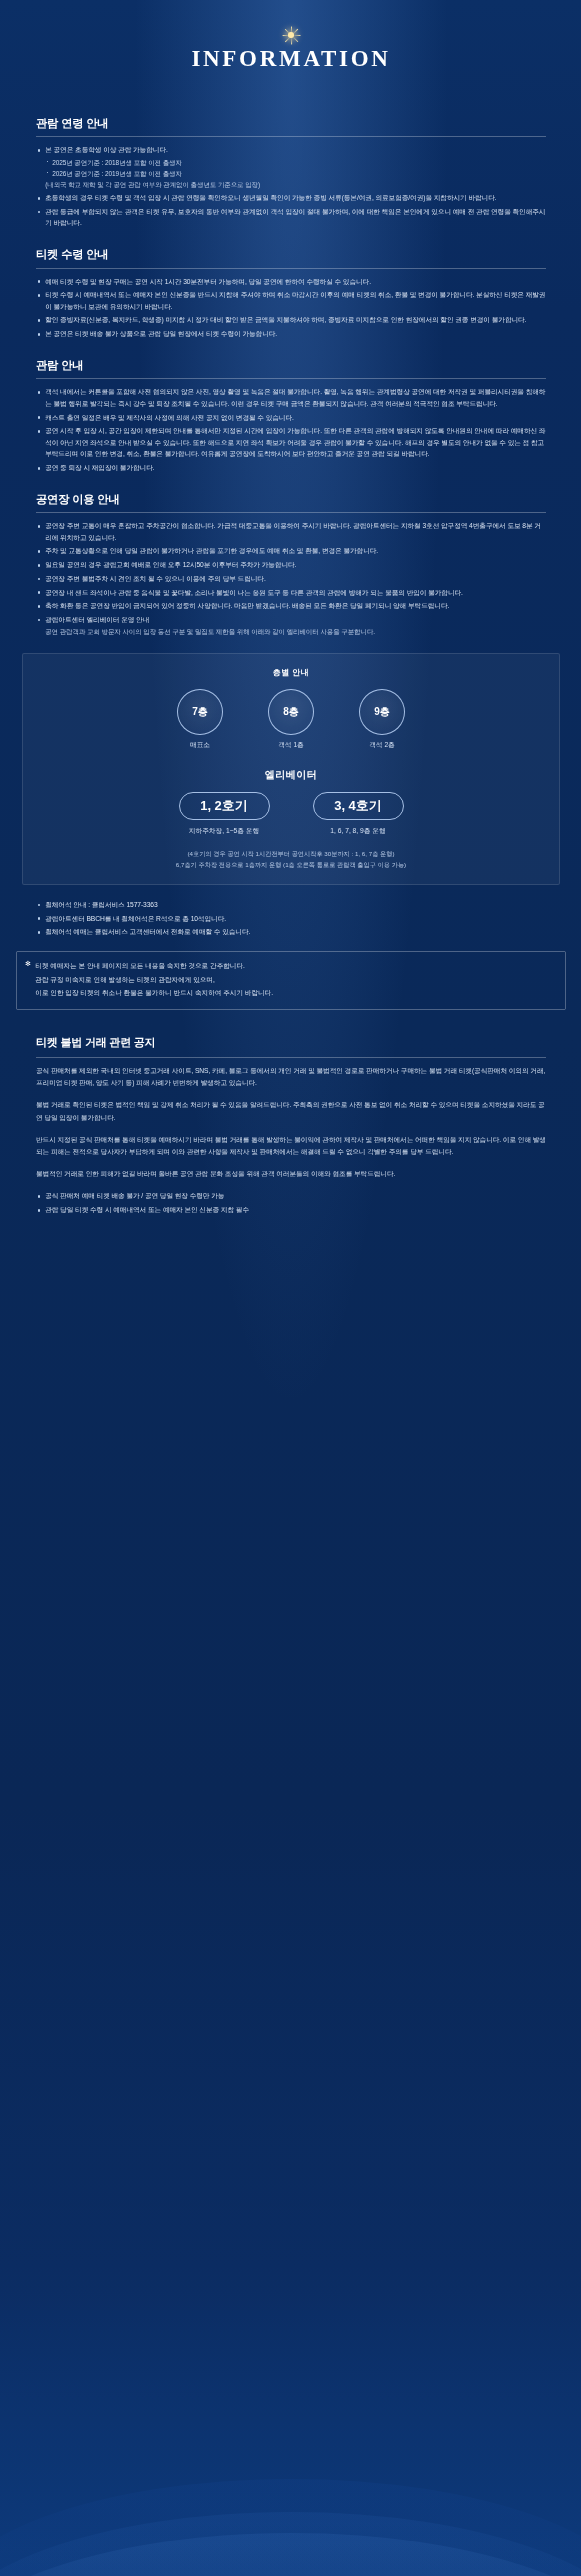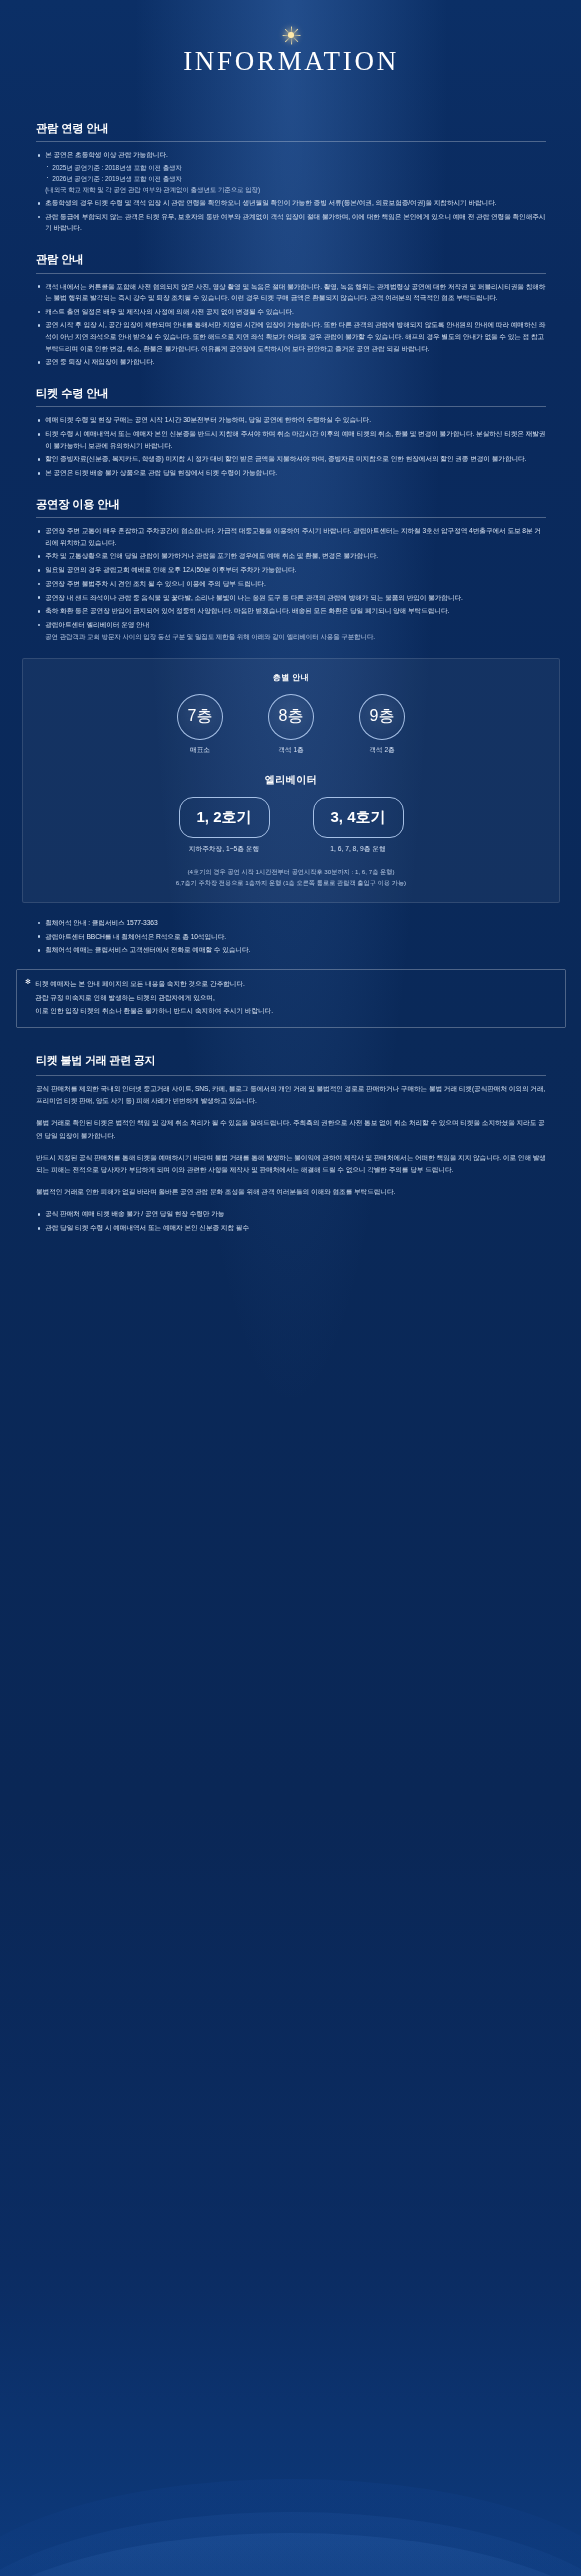--- a/index.html
+++ b/index.html
@@ -52,24 +52,24 @@
     box-shadow:0 0 7.5px 2.7px rgba(255,224,150,.65);
   }
   .sun span {
     position:absolute; left:50%; top:50%;
     width:1.1px; height:7px; margin:-3.5px 0 0 -0.5px;
     background:linear-gradient(180deg,#ffe9a8,rgba(255,233,168,0));
     transform-origin: 50% 50%;
   }
   .title {
     font-family: "Liberation Serif", serif;
-    font-size: 27px;
+    font-size: 23px;
     letter-spacing: 2.7px;
     color: #ffffff;
-    font-weight: 400;
+    font-weight: 700;
     margin: 0;
   }
   .title-rule {
     width: 81px; height: 0.5px;
     margin: 8.6px auto 0;
     background: linear-gradient(90deg, rgba(255,255,255,0), rgba(255,255,255,.65), rgba(255,255,255,0));
   }
 
   
   .section { padding: 0 36px; }
@@ -133,39 +133,39 @@
     letter-spacing: 0.5px;
   }
   .circle-row {
     display:flex; justify-content:center; gap: 45px;
   }
   .circle-item { text-align:center; }
   .circle {
     width: 46px; height: 46px; border-radius:50%;
     border: 0.8px solid rgba(190,215,250,.85);
     display:flex; align-items:center; justify-content:center;
-    font-size: 16px; font-weight:400; color:#ffffff;
+    font-size: 10px; font-weight:700; color:#ffffff;
     margin: 0 auto 6.5px;
     background: radial-gradient(circle at 50% 40%, rgba(255,255,255,.08), rgba(255,255,255,0));
   }
   .circle-cap { font-size: 6.7px; color:#d8e4f6; }
 
   
   .elev-title {
     text-align:center;
     font-size: 10px; font-weight:700; color:#fff;
     margin: 18.3px 0 9.7px; letter-spacing: 0.5px;
   }
   .pill-row { display:flex; justify-content:center; gap: 43px; }
   .pill-item { text-align:center; }
   .pill {
-    width: 91px; height: 41px; border-radius: 14px;
+    width: 91px; height: 28px; border-radius: 14px;
     border: 0.8px solid rgba(190,215,250,.85);
     display:flex; align-items:center; justify-content:center;
-    font-size: 15px; font-weight:700; color:#ffffff;
+    font-size: 13px; font-weight:700; color:#ffffff;
     margin: 0 auto 6.5px;
   }
   .pill-cap { font-size: 6.7px; color:#d8e4f6; }
   .elev-note {
     text-align:center; font-size: 6.2px; color:#b9cbe6;
     margin-top: 12px; line-height: 1.8;
   }
 
   
   .plain-list { margin-top: 14px; }
@@ -238,38 +238,38 @@
           <li>2026년 공연기준 : 2019년생 포함 이전 출생자</li>
         </ul>
         <span class="li-sub-note">(내외국 학교 재학 및 각 공연 관람 여부와 관계없이 출생년도 기준으로 입장)</span>
       </li>
       <li>초등학생의 경우 티켓 수령 및 객석 입장 시 관람 연령을 확인하오니 생년월일 확인이 가능한 증빙 서류(등본/여권, 의료보험증/여권)을 지참하시기 바랍니다.</li>
       <li>관람 등급에 부합되지 않는 관객은 티켓 유무, 보호자의 동반 여부와 관계없이 객석 입장이 절대 불가하며, 이에 대한 책임은 본인에게 있으니 예매 전 관람 연령을 확인해주시기 바랍니다.</li>
     </ul>
   </div>
 
   <div class="section">
+    <div class="sec-title">티켓 수령 안내</div>
+    <div class="sec-rule"></div>
+    <ul class="bullets">
+      <li>예매 티켓 수령 및 현장 구매는 공연 시작 1시간 30분전부터 가능하며, 당일 공연에 한하여 수령하실 수 있습니다.</li>
+      <li>티켓 수령 시 예매내역서 또는 예매자 본인 신분증을 반드시 지참해 주셔야 하며 취소 마감시간 이후의 예매 티켓의 취소, 환불 및 변경이 불가합니다. 분실하신 티켓은 재발권이 불가능하니 보관에 유의하시기 바랍니다.</li>
+      <li>할인 증빙자료(신분증, 복지카드, 학생증) 미지참 시 정가 대비 할인 받은 금액을 지불하셔야 하며, 증빙자료 미지참으로 인한 현장에서의 할인 권종 변경이 불가합니다.</li>
+      <li>본 공연은 티켓 배송 불가 상품으로 관람 당일 현장에서 티켓 수령이 가능합니다.</li>
+    </ul>
+  </div>
+
+  <div class="section">
     <div class="sec-title">관람 안내</div>
     <div class="sec-rule"></div>
     <ul class="bullets">
       <li>객석 내에서는 커튼콜을 포함해 사전 협의되지 않은 사진, 영상 촬영 및 녹음은 절대 불가합니다. 촬영, 녹음 행위는 관계법령상 공연에 대한 저작권 및 퍼블리시티권을 침해하는 불법 행위로 발각되는 즉시 강수 및 퇴장 조치될 수 있습니다. 이런 경우 티켓 구매 금액은 환불되지 않습니다. 관객 여러분의 적극적인 협조 부탁드립니다.</li>
       <li>캐스트 출연 일정은 배우 및 제작사의 사정에 의해 사전 공지 없이 변경될 수 있습니다.</li>
       <li>공연 시작 후 입장 시, 공간 입장이 제한되며 안내를 통해서만 지정된 시간에 입장이 가능합니다. 또한 다른 관객의 관람에 방해되지 않도록 안내원의 안내에 따라 예매하신 좌석이 아닌 지연 좌석으로 안내 받으실 수 있습니다. 또한 해드으로 지연 좌석 확보가 어려울 경우 관람이 불가할 수 있습니다. 해프의 경우 별도의 안내가 없을 수 있는 점 참고 부탁드리며 이로 인한 변경, 취소, 환불은 불가합니다. 여유롭게 공연장에 도착하시어 보다 편안하고 즐거운 공연 관람 되길 바랍니다.</li>
       <li>공연 중 퇴장 시 재입장이 불가합니다.</li>
-    </ul>
-  </div>
-
-  <div class="section">
-    <div class="sec-title">티켓 수령 안내</div>
-    <div class="sec-rule"></div>
-    <ul class="bullets">
-      <li>예매 티켓 수령 및 현장 구매는 공연 시작 1시간 30분전부터 가능하며, 당일 공연에 한하여 수령하실 수 있습니다.</li>
-      <li>티켓 수령 시 예매내역서 또는 예매자 본인 신분증을 반드시 지참해 주셔야 하며 취소 마감시간 이후의 예매 티켓의 취소, 환불 및 변경이 불가합니다. 분실하신 티켓은 재발권이 불가능하니 보관에 유의하시기 바랍니다.</li>
-      <li>할인 증빙자료(신분증, 복지카드, 학생증) 미지참 시 정가 대비 할인 받은 금액을 지불하셔야 하며, 증빙자료 미지참으로 인한 현장에서의 할인 권종 변경이 불가합니다.</li>
-      <li>본 공연은 티켓 배송 불가 상품으로 관람 당일 현장에서 티켓 수령이 가능합니다.</li>
     </ul>
   </div>
 
   <div class="section">
     <div class="sec-title">공연장 이용 안내</div>
     <div class="sec-rule"></div>
     <ul class="bullets">
       <li>공연장 주변 교통이 매우 혼잡하고 주차공간이 협소합니다. 가급적 대중교통을 이용하여 주시기 바랍니다. 광림아트센터는 지하철 3호선 압구정역 4번출구에서 도보 8분 거리에 위치하고 있습니다.</li>
       <li>주차 및 교통상황으로 인해 당일 관람이 불가하거나 관람을 포기한 경우에도 예매 취소 및 환불, 변경은 불가합니다.</li>
       <li>일요일 공연의 경우 광림교회 예배로 인해 오후 12시50분 이후부터 주차가 가능합니다.</li>

